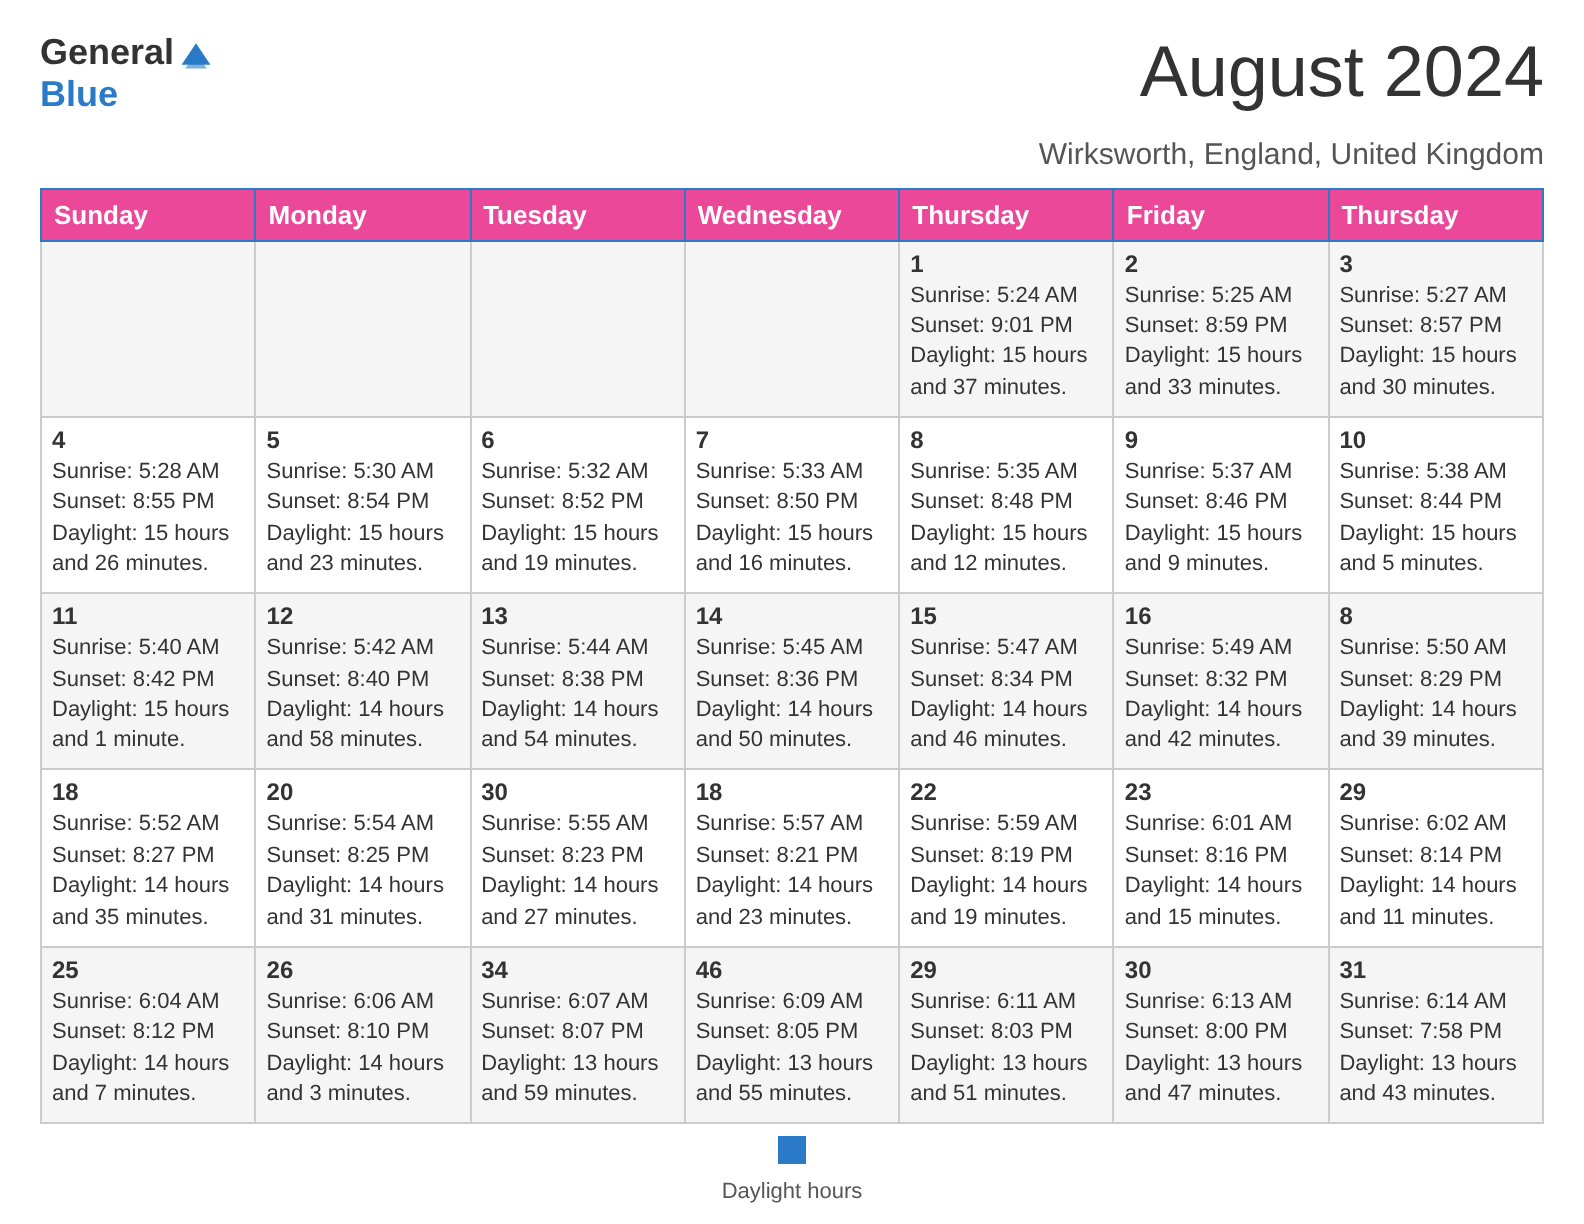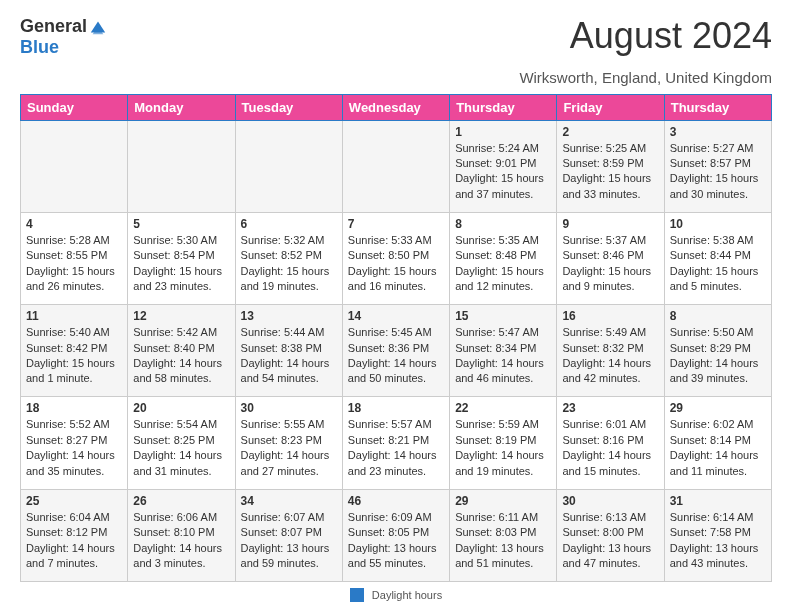--- a/index.html
+++ b/index.html
@@ -99,26 +99,26 @@
       display: block;
       margin-bottom: 2px;
     }
     .day-info {
       font-size: 11px;
       line-height: 1.4;
       color: #333;
     }
     .footer {
       display: flex;
-      justify-content: center;
       align-items: center;
       margin-top: 6px;
       font-size: 11px;
       color: #555;
       gap: 8px;
+      flex-direction: column;
     }
     .footer-box {
       width: 14px;
       height: 14px;
       background: #2a7ac7;
       display: inline-block;
     }
   </style>
 </head>
 <body>

